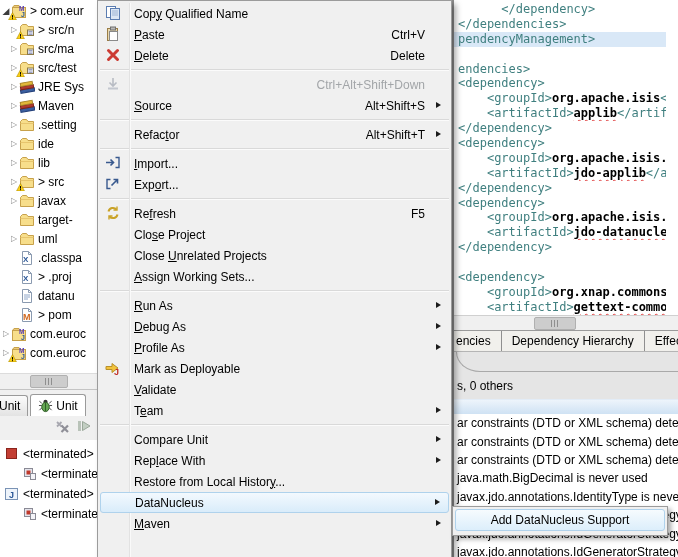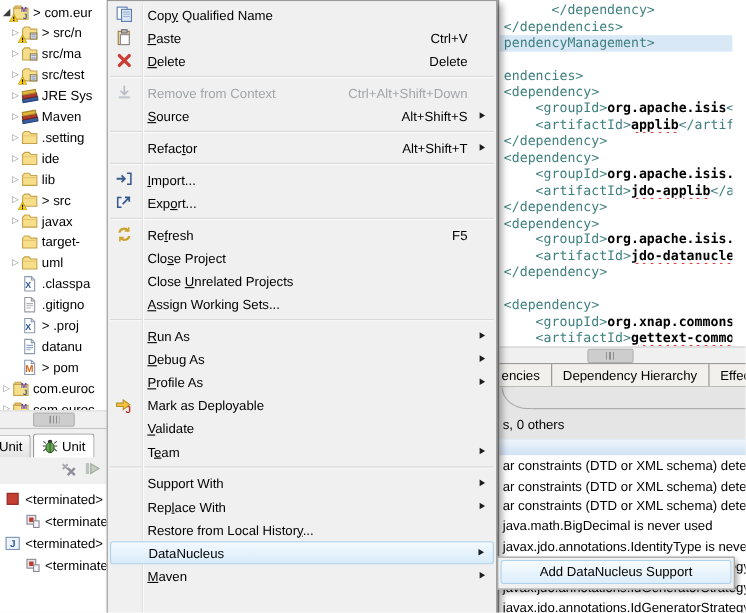--- a/index.html
+++ b/index.html
@@ -274,31 +274,20 @@
               <path d="M9.5 1.5v3h3" fill="none" stroke="#8a9ab0"></path>
               <text x="4" y="12" font-size="8" font-weight="bold" fill="#2b5797">X</text>
             </svg>
           </span>
           <span class="tree-label">.classpa</span>
         </div>
         <div class="tree-row" style="padding-left: 9px;">
           <span class="twisty"></span>
           <span class="icon16">
             <svg viewBox="0 0 16 16" width="16" height="16">
-              <path d="M3.5 1.5h6l3 3v10h-9z" fill="#fff" stroke="#9a9aa5"></path>
-              <path d="M9.5 1.5v3h3" fill="none" stroke="#9a9aa5"></path>
-              <path d="M5 7h6M5 9h6M5 11h4" stroke="#b0b0bb"></path>
-            </svg>
-          </span>
-          <span class="tree-label">.gitigno</span>
-        </div>
-        <div class="tree-row" style="padding-left: 9px;">
-          <span class="twisty"></span>
-          <span class="icon16">
-            <svg viewBox="0 0 16 16" width="16" height="16">
               <path d="M3.5 1.5h6l3 3v10h-9z" fill="#fff" stroke="#8a9ab0"></path>
               <path d="M9.5 1.5v3h3" fill="none" stroke="#8a9ab0"></path>
               <text x="4" y="12" font-size="8" font-weight="bold" fill="#2b5797">X</text>
             </svg>
           </span>
           <span class="tree-label">&gt; .proj</span>
         </div>
         <div class="tree-row" style="padding-left: 9px;">
           <span class="twisty"></span>
           <span class="icon16">
@@ -541,21 +530,20 @@
         <span class="accel">Delete</span>
       </div>
       <div class="msep"></div>
       <div class="mi disabled">
         <span class="mic">
           <svg viewBox="0 0 16 16" width="16" height="16">
             <path d="M8 2v7M4.5 6.5 8 10l3.5-3.5" stroke="#b8bcc4" stroke-width="1.6" fill="none"></path>
             <path d="M3 12.5h10" stroke="#c3c7cf" stroke-width="2"></path>
           </svg>
         </span>
-        <span class="lbl">Remove from Context</span>
         <span class="accel">Ctrl+Alt+Shift+Down</span>
       </div>
       <div class="mi">
         <span class="lbl"><u>S</u>ource</span>
         <span class="accel">Alt+Shift+S</span>
         <span class="arrow"></span>
       </div>
       <div class="msep"></div>
       <div class="mi">
         <span class="lbl">Refac<u>t</u>or</span>
@@ -627,21 +615,21 @@
       </div>
       <div class="mi">
         <span class="lbl"><u>V</u>alidate</span>
       </div>
       <div class="mi">
         <span class="lbl">T<u>e</u>am</span>
         <span class="arrow"></span>
       </div>
       <div class="msep"></div>
       <div class="mi">
-        <span class="lbl">Support With</span>
+        <span class="lbl">Compare Unit</span>
         <span class="arrow"></span>
       </div>
       <div class="mi">
         <span class="lbl">Rep<u>l</u>ace With</span>
         <span class="arrow"></span>
       </div>
       <div class="mi">
         <span class="lbl">Restore from Local Histor<u>y</u>...</span>
       </div>
       <div class="mi highlighted">

